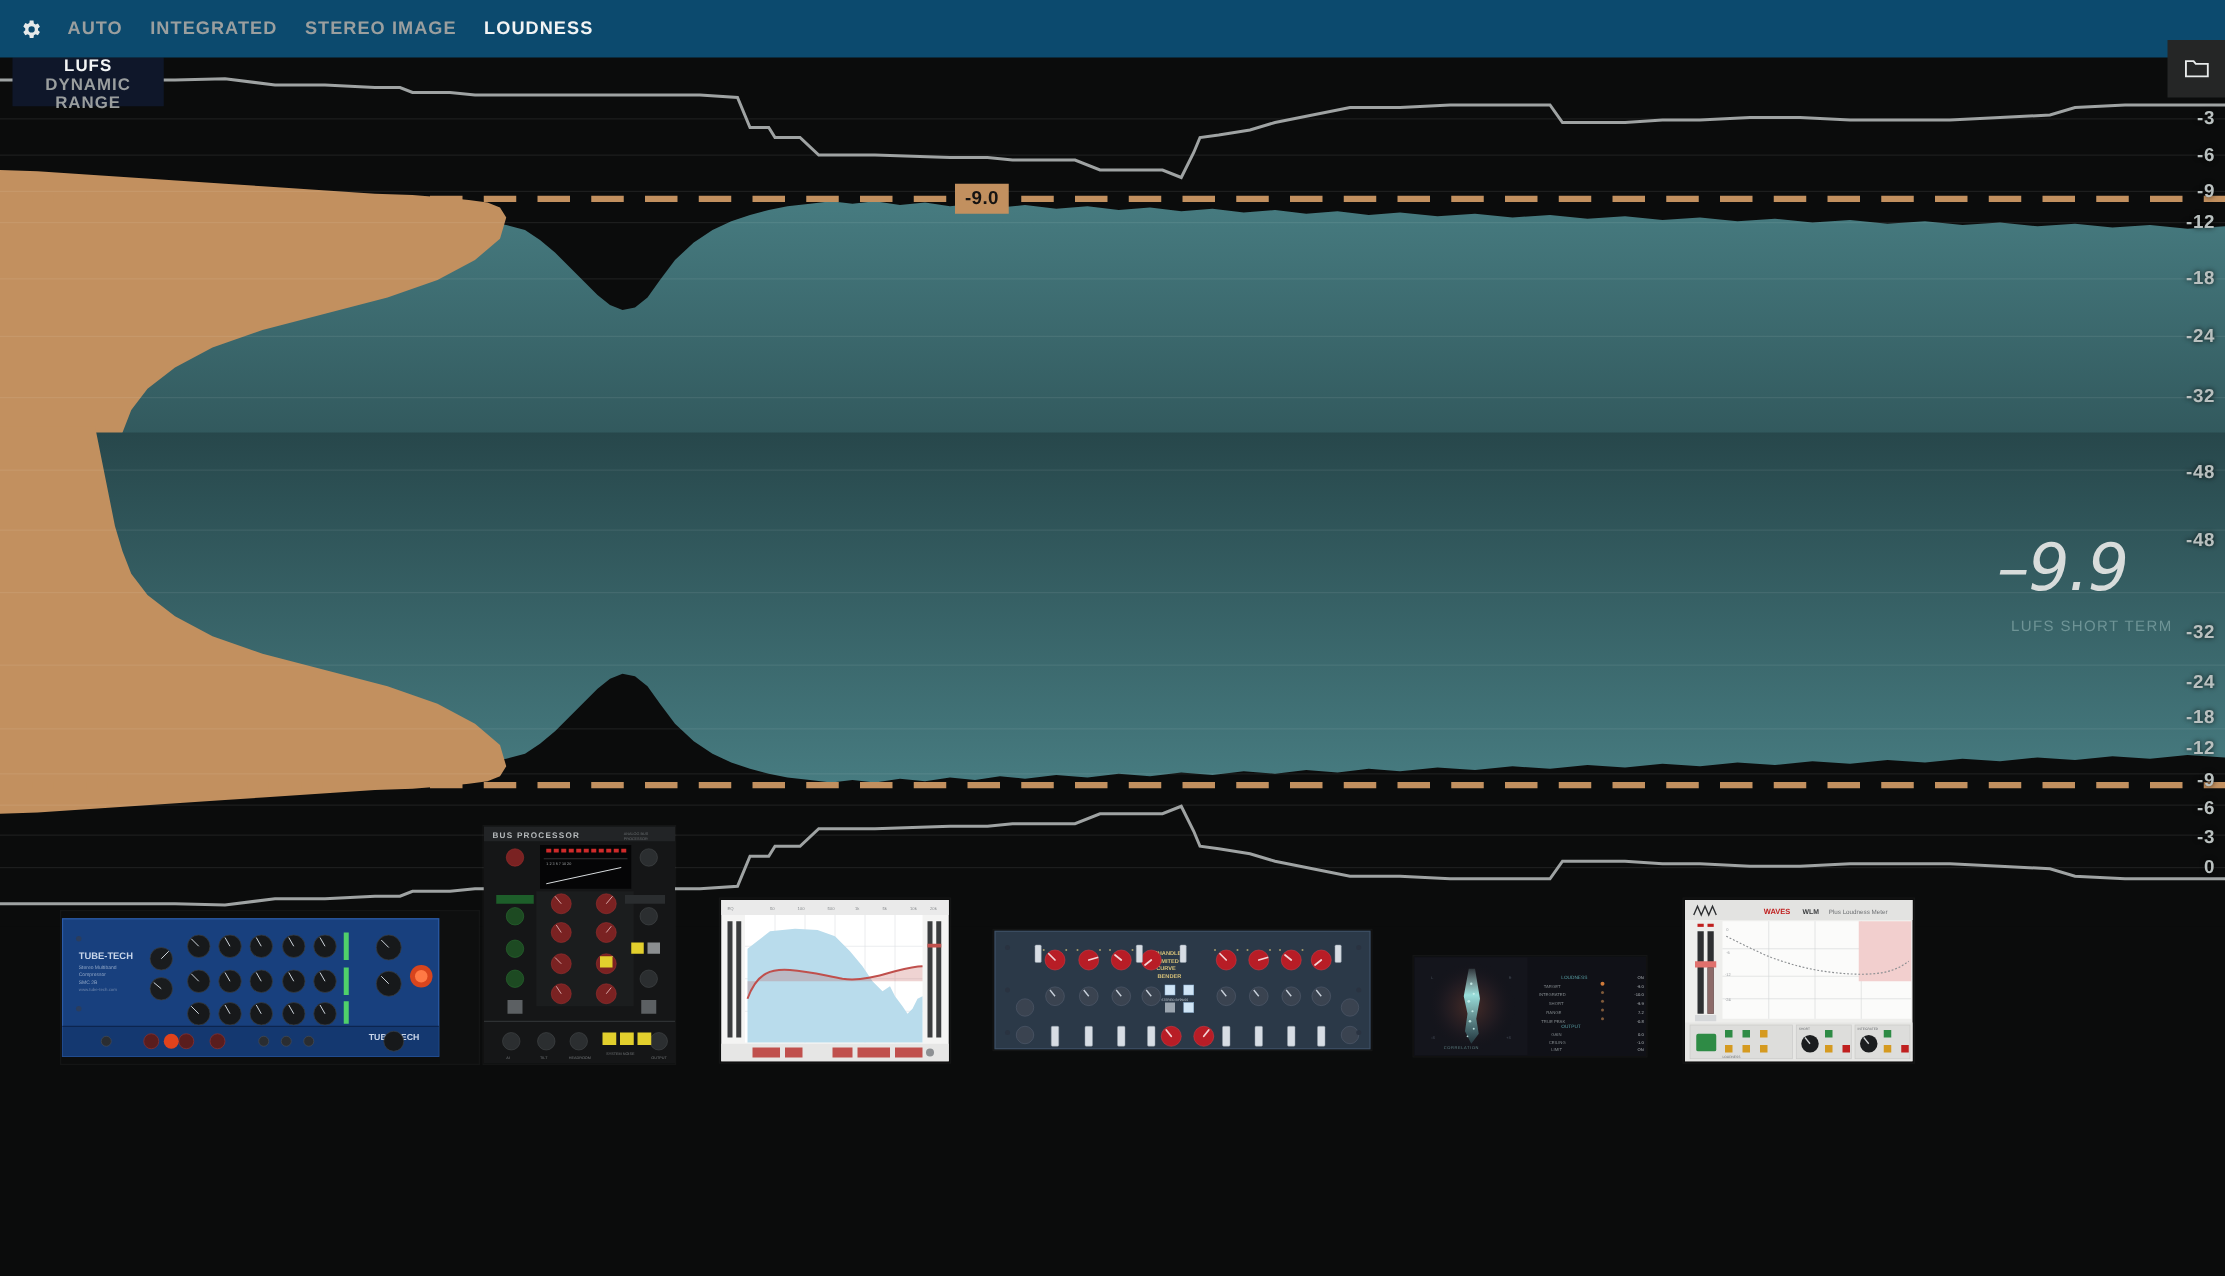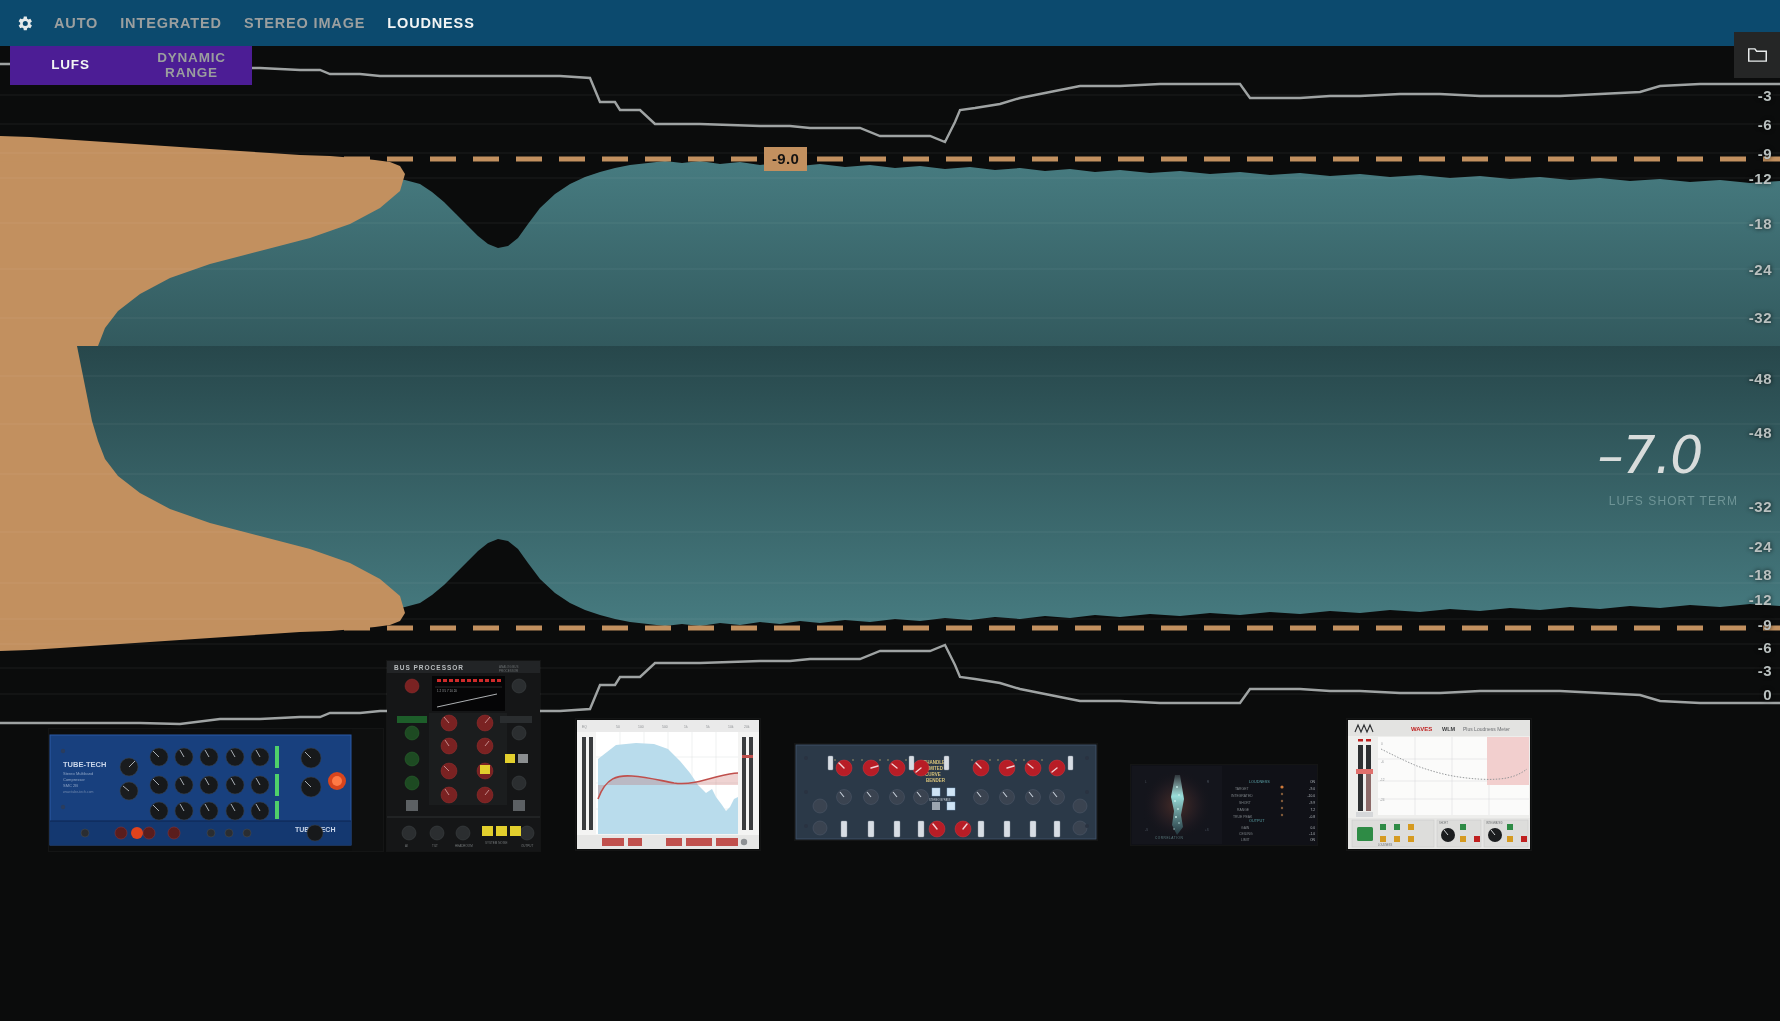--- a/index.html
+++ b/index.html
@@ -18,21 +18,21 @@
   .navitem.active { color:#f2f4f4; }
   .gear { width:20px; height:20px; margin-right:9px; display:flex; align-items:center; justify-content:center; cursor:pointer; }
   .gear svg { display:block; }
 
   
   #folderbtn { position:absolute; right:0; top:32px; width:46px; height:46px;
                background:#252626; display:flex; align-items:center; justify-content:center; z-index:45; cursor:pointer; }
 
   
   #subtabs { position:absolute; left:10px; top:46px; height:39px; display:flex; z-index:38;
-             background:#4c1d95; }
+             background:#0f172a;flex-direction:column; }
   .subtab { width:121px; height:39px; display:flex; align-items:center; justify-content:center;
             text-align:center; font-size:13.5px; font-weight:bold; letter-spacing:.8px;
             color:#9a9e9e; line-height:1.08; cursor:pointer; }
   .subtab.active { color:#f2f4f4; }
 
   
   #graph { position:absolute; left:0; top:46px; width:1780px; height:695px; overflow:hidden; }
   #graph svg { display:block; }
 
   
@@ -169,21 +169,21 @@
     <div class="scale-lbl" style="top:553px;">-12</div>
     <div class="scale-lbl" style="top:578px;">-9</div>
     <div class="scale-lbl" style="top:601px;">-6</div>
     <div class="scale-lbl" style="top:624px;">-3</div>
     <div class="scale-lbl" style="top:648px;">0</div>
 
     <div id="target-badge" style="left:764px; top:101px;">-9.0</div>
 
     <div id="readouts">
       <div class="readout">
-        <div class="val">–7.0</div>
+        <div class="val">–9.9</div>
         <div class="lbl st">LUFS SHORT TERM</div>
       </div>
     </div>
   </div>
 
   <div id="topbar">
     <div class="nav-left">
       <div class="gear">
         <svg width="19" height="19" viewBox="0 0 24 24" fill="#e6e9e9">
           <path d="M19.4 13a7.6 7.6 0 0 0 0-2l2-1.6-2-3.4-2.4 1a7.5 7.5 0 0 0-1.7-1L14.9 3h-3.8l-.4 2.6c-.6.3-1.2.6-1.7 1l-2.4-1-2 3.4L6.6 11a7.6 7.6 0 0 0 0 2l-2 1.6 2 3.4 2.4-1c.5.4 1.1.8 1.7 1l.4 2.6h3.8l.4-2.6c.6-.2 1.2-.6 1.7-1l2.4 1 2-3.4-2-1.6zM13 15.2A3.2 3.2 0 1 1 13 8.8a3.2 3.2 0 0 1 0 6.4z"></path>

